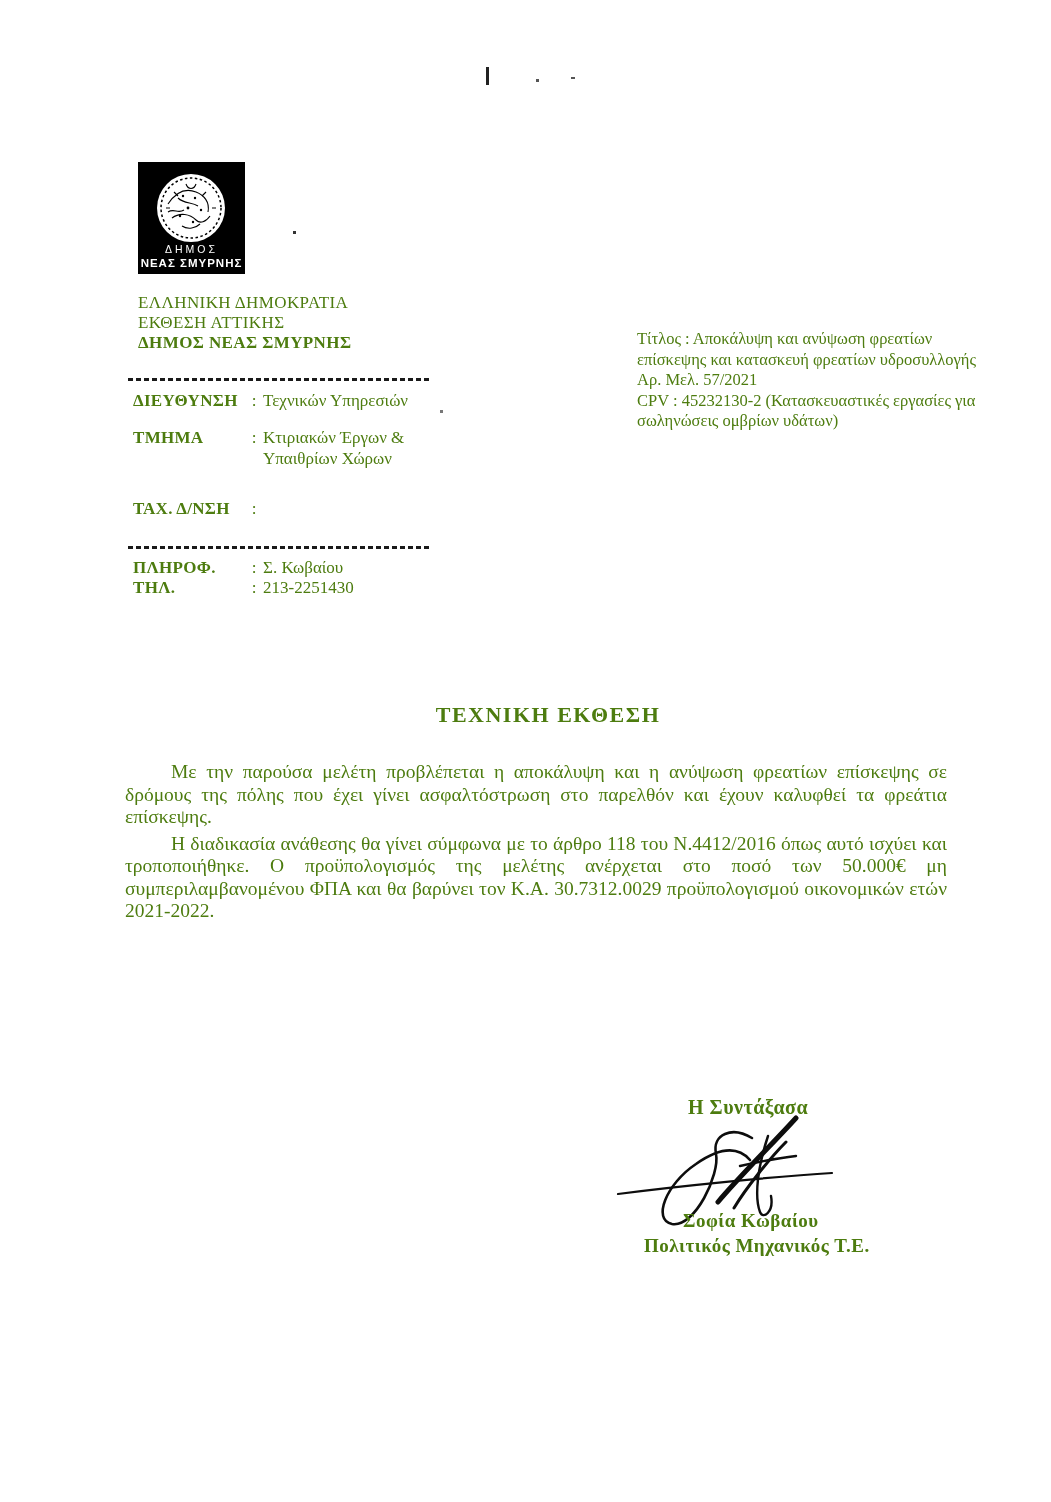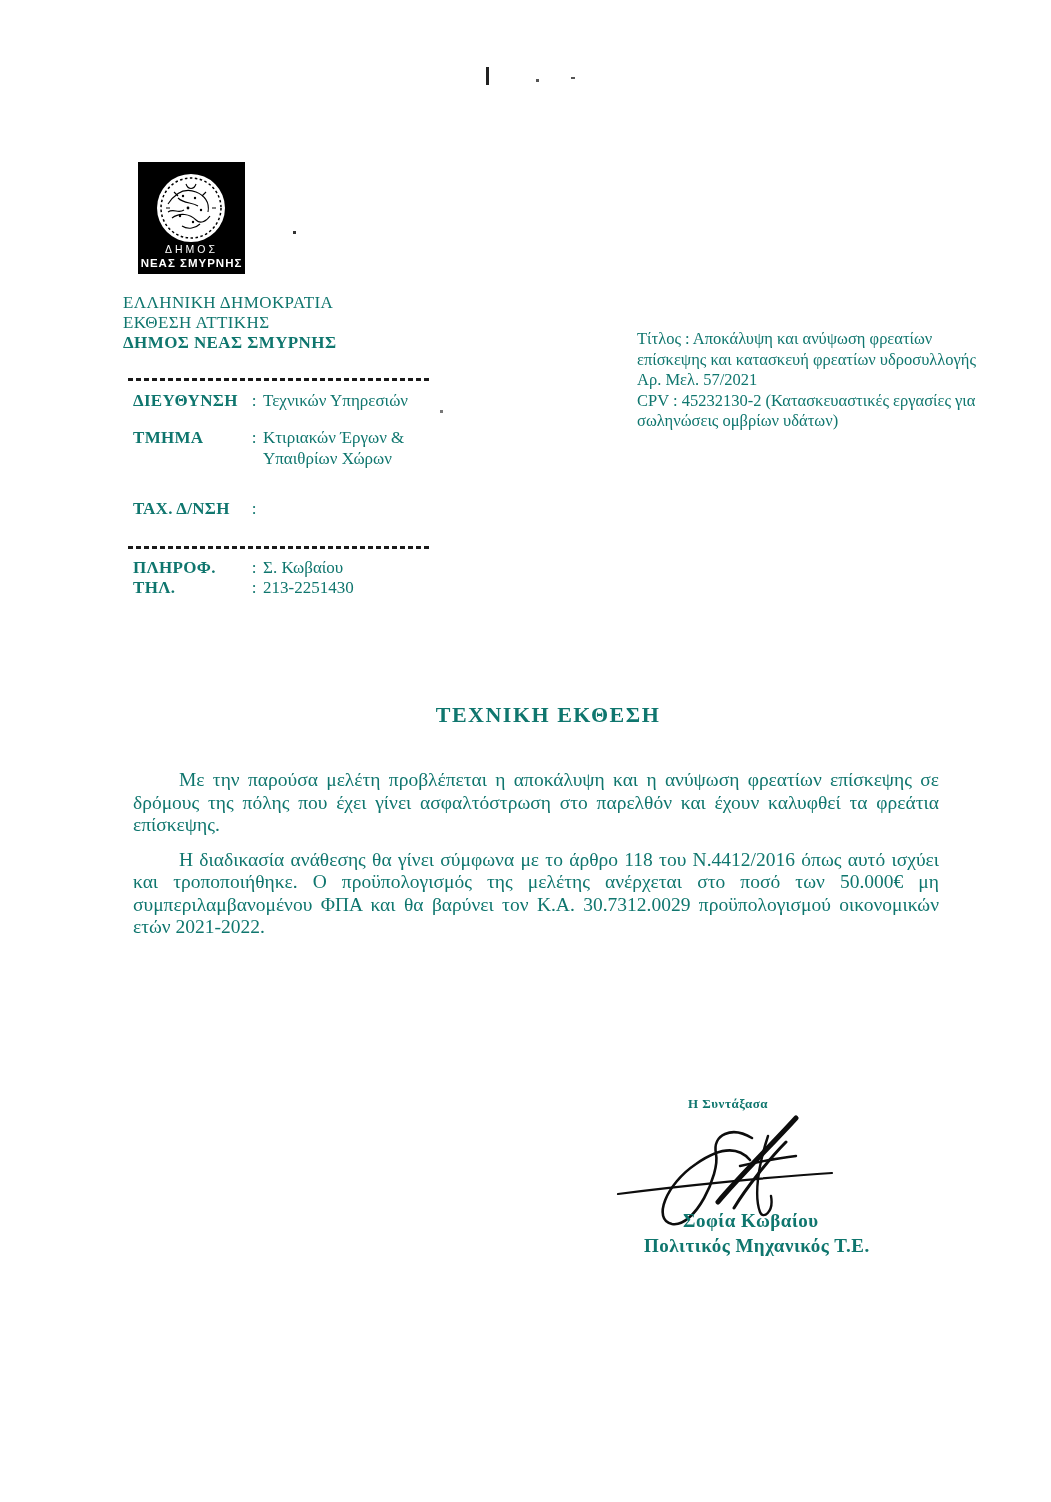--- a/index.html
+++ b/index.html
@@ -1,50 +1,50 @@
 <!DOCTYPE html>
 <html><head>
 <meta charset="utf-8">
 <style>
   html,body{margin:0;padding:0;background:#e8e8e8;}
   .page{
     position:relative;width:1051px;height:1502px;background:#ffffff;
-    margin:0 auto;font-family:"Liberation Serif", serif;color:#0f766e;
+    margin:0 auto;font-family:"Liberation Serif", serif;color:#4d7c0f;
     overflow:hidden;
   }
   .abs{position:absolute;}
   .prewrap{white-space:pre-line;}
 
   
   .artifact{background:#222;}
 
   
   .logo-box{left:138px;top:162px;width:107px;height:112px;background:#000;}
 
   
-  .authority{left:123px;top:293px;font-size:17px;line-height:20px;letter-spacing:.4px;}
+  .authority{left:138px;top:293px;font-size:17px;line-height:20px;letter-spacing:.4px;}
   .authority .l3{font-weight:bold;}
   .dash{height:3px;background:repeating-linear-gradient(90deg,#1a1a1a 0 5px,transparent 5px 8px);}
   .dash1{left:128px;top:378px;width:304px;}
   .dash2{left:128px;top:546px;width:304px;}
   .inforow{left:133px;font-size:17px;line-height:21px;display:flex;}
   .inforow .lbl{width:112px;font-weight:bold;letter-spacing:.3px;flex:none;}
   .inforow .col{width:18px;text-align:center;flex:none;}
   .inforow .val{white-space:pre-line;}
 
   
   .project{left:637px;top:329px;width:385px;font-size:16.5px;font-weight:normal;line-height:20.5px;}
 
   
   .doc-title{left:273px;top:702px;width:550px;text-align:center;font-size:22px;font-weight:bold;letter-spacing:1.5px;}
   .body-text{left:121px;top:757px;width:830px;font-size:19.5px;line-height:22.5px;text-align:justify;}
-  .body-text p{margin:12px;text-indent:46px;}
+  .body-text p{margin:4px;text-indent:46px;}
 
   
-  .sig-heading{left:688px;top:1096px;font-size:13px;font-weight:bold;letter-spacing:.5px;}
+  .sig-heading{left:688px;top:1096px;font-size:20px;font-weight:bold;letter-spacing:.5px;}
   .sig-svg{left:600px;top:1110px;}
   .sig-name{left:683px;top:1210px;font-size:19px;font-weight:bold;letter-spacing:.5px;}
   .sig-role{left:644px;top:1235px;font-size:19px;font-weight:bold;letter-spacing:.5px;}
 </style>
 </head>
 <body>
 
 <div class="page">
 
   <div class="abs artifact" style="left:486px;top:67px;width:3px;height:18px;"></div>

